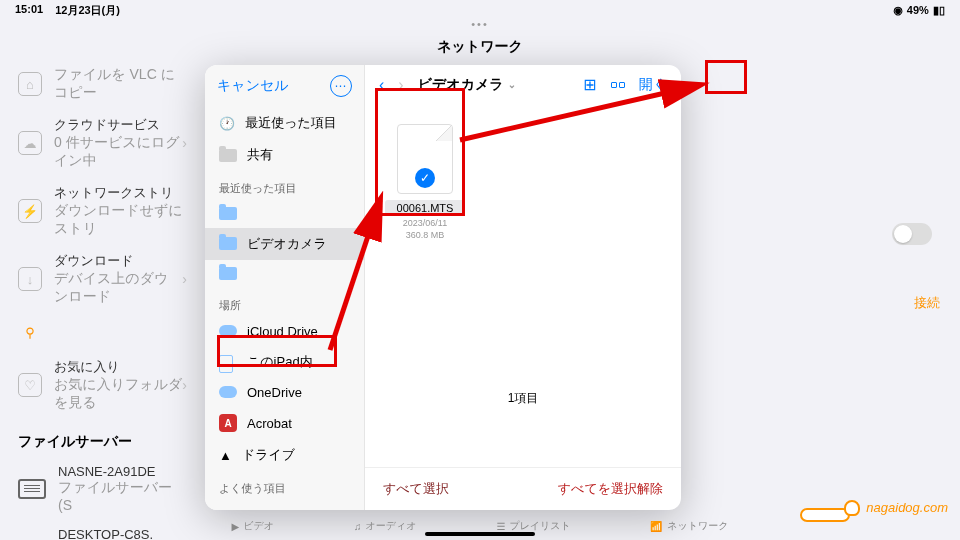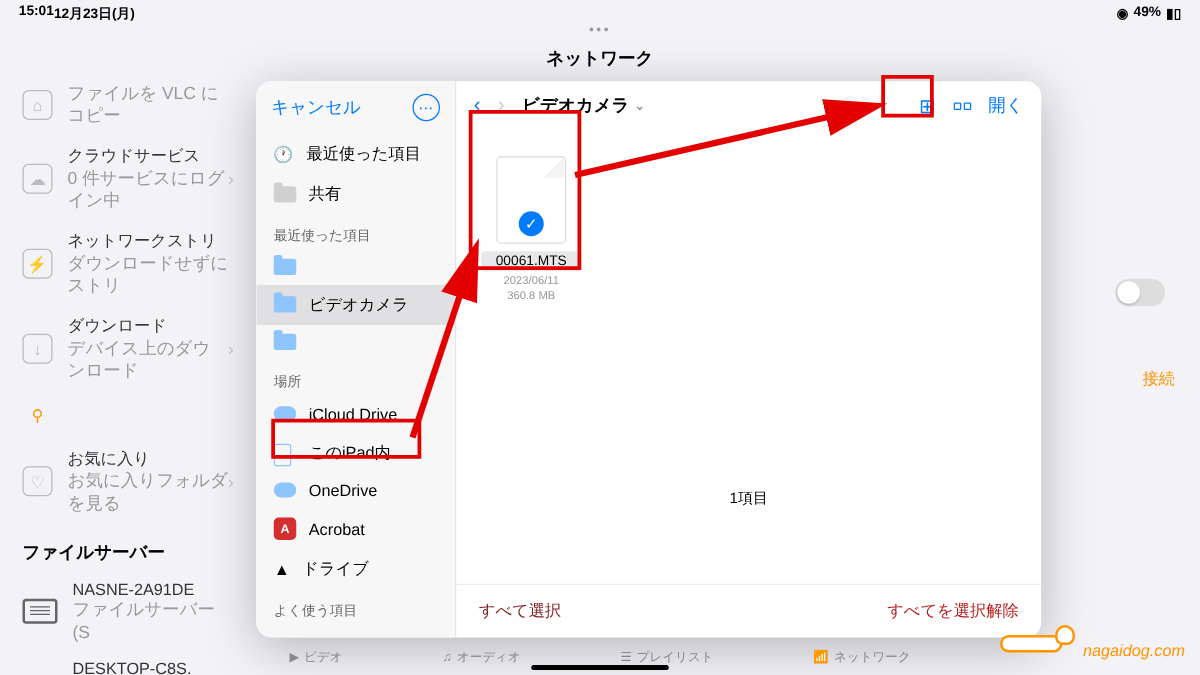--- a/index.html
+++ b/index.html
@@ -1,38 +1,38 @@
 <!DOCTYPE html>
 <html><head>
 <meta charset="utf-8">
 <style>
 *{margin:0;padding:0;box-sizing:border-box;font-family:-apple-system,"Hiragino Sans",sans-serif}
 body{width:960px;height:540px;background:#f2f2f7;position:relative;overflow:hidden}
 .status-bar{height:20px;display:flex;justify-content:space-between;align-items:center;padding:0 15px;font-size:11px;font-weight:600}
-.status-left{display:flex;gap:0}
+.status-left{display:flex;gap:12px}
 .status-right{display:flex;gap:4px;align-items:center}
 .ellipsis-row{text-align:center;color:#999;font-size:11px;letter-spacing:2px;height:12px;line-height:8px}
 .header{text-align:center;padding:6px 0;font-size:14px;font-weight:600}
 .main{position:absolute;top:55px;left:0;right:0;bottom:28px;display:flex}
 .sidebar{width:205px;padding:4px 0}
 .side-item{display:flex;align-items:center;padding:7px 18px;position:relative}
 .side-ico{width:24px;height:24px;border:1.5px solid #bbb;border-radius:5px;display:flex;align-items:center;justify-content:center;color:#bbb;font-size:13px;flex-shrink:0}
 .side-ico.nb{border:none}
 .side-text{margin-left:12px;flex:1}
 .side-title{font-size:13px;font-weight:500;color:#333}
 .side-sub{font-size:14px;color:#999}
 .chev{color:#c5c5c7;font-size:14px}
 .section-h{padding:14px 18px 6px;font-size:14px;font-weight:700}
 .server-ico{width:28px;height:20px;border:2px solid #666;border-radius:3px;display:flex;flex-direction:column;justify-content:space-evenly;padding:2px}
 .server-ico span{height:1px;background:#666;margin:0 2px}
 .toggle{width:40px;height:22px;border-radius:11px;background:#ddd;position:relative}
 .toggle::after{content:"";position:absolute;width:18px;height:18px;background:#fff;border-radius:50%;top:2px;left:2px;box-shadow:0 1px 2px rgba(0,0,0,.2)}
 .connect{color:#ff9500;font-size:13px;position:absolute;right:20px;top:294px}
 
-.modal{position:absolute;top:65px;left:205px;width:628px;height:445px;background:#fff;border-radius:12px;box-shadow:0 8px 40px rgba(0,0,0,.25);display:flex;overflow:hidden}
+.modal{position:absolute;top:65px;left:205px;width:476px;height:445px;background:#fff;border-radius:12px;box-shadow:0 8px 40px rgba(0,0,0,.25);display:flex;overflow:hidden}
 .modal-side{width:160px;background:#f7f7f7;border-right:1px solid #e5e5e5;display:flex;flex-direction:column;overflow:hidden}
 .modal-top{display:flex;justify-content:space-between;align-items:center;padding:10px 12px}
 .cancel{color:#007aff;font-size:14px}
 .more{width:22px;height:22px;border:1.5px solid #007aff;border-radius:50%;color:#007aff;display:flex;align-items:center;justify-content:center;font-size:12px;letter-spacing:1px}
 .ms-item{display:flex;align-items:center;padding:7px 14px;gap:10px;font-size:13px}
 .ms-item.sel{background:#e0e0e2}
 .ms-ico{width:18px;height:14px;flex-shrink:0}
 .folder{width:18px;height:13px;background:#8ec5ff;border-radius:2px;position:relative}
 .folder::before{content:"";position:absolute;top:-3px;left:0;width:7px;height:4px;background:#8ec5ff;border-radius:2px 2px 0 0}
 .folder.gray{background:#d0d0d0}
@@ -65,21 +65,21 @@
 .mm-bottom{display:flex;justify-content:space-between;padding:12px 18px;border-top:1px solid #eee;font-size:13px}
 .sel-all{color:#7f1d1d}
 .desel{color:#b91c1c}
 
 .tabbar{position:absolute;bottom:0;left:0;right:0;height:28px;display:flex;justify-content:center;gap:80px;align-items:center;font-size:10px;color:#888}
 .tab{display:flex;align-items:center;gap:4px}
 .home-ind{position:absolute;bottom:4px;left:50%;transform:translateX(-50%);width:110px;height:4px;background:#000;border-radius:2px}
 
 .red-box{position:absolute;border:3px solid #e30000;z-index:50}
 .arrow-svg{position:absolute;z-index:51}
-.watermark{position:absolute;bottom:12px;right:12px;z-index:60;display:flex;align-items:flex-end;gap:6px}
+.watermark{position:absolute;bottom:12px;right:12px;z-index:60;display:flex;align-items:flex-start;gap:6px}
 .dog{width:60px;height:28px;position:relative}
 .dog-body{width:50px;height:14px;border:2px solid #ff9500;border-radius:10px;position:absolute;top:8px;left:0;background:#fff}
 .dog-head{width:16px;height:16px;border:2px solid #ff9500;border-radius:50% 50% 40% 40%;position:absolute;top:0;right:0;background:#fff}
 .wm-text{color:#ff9500;font-size:13px;font-style:italic;font-weight:500}
 </style>
 </head>
 <body>
 
 <div class="status-bar">
   <div class="status-left">

